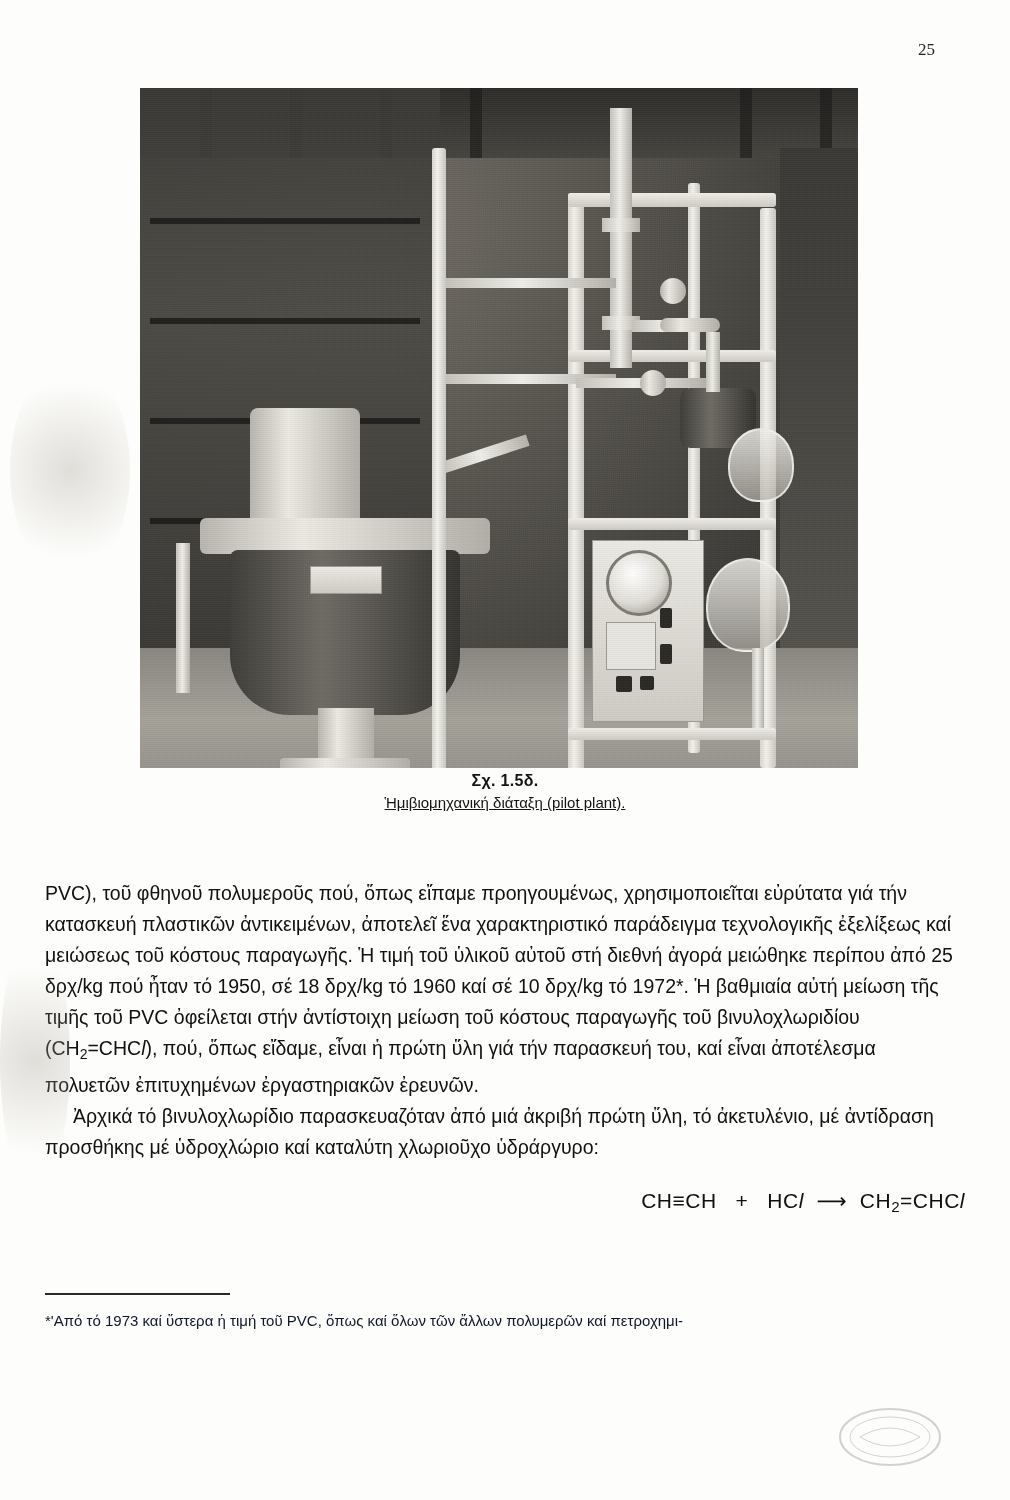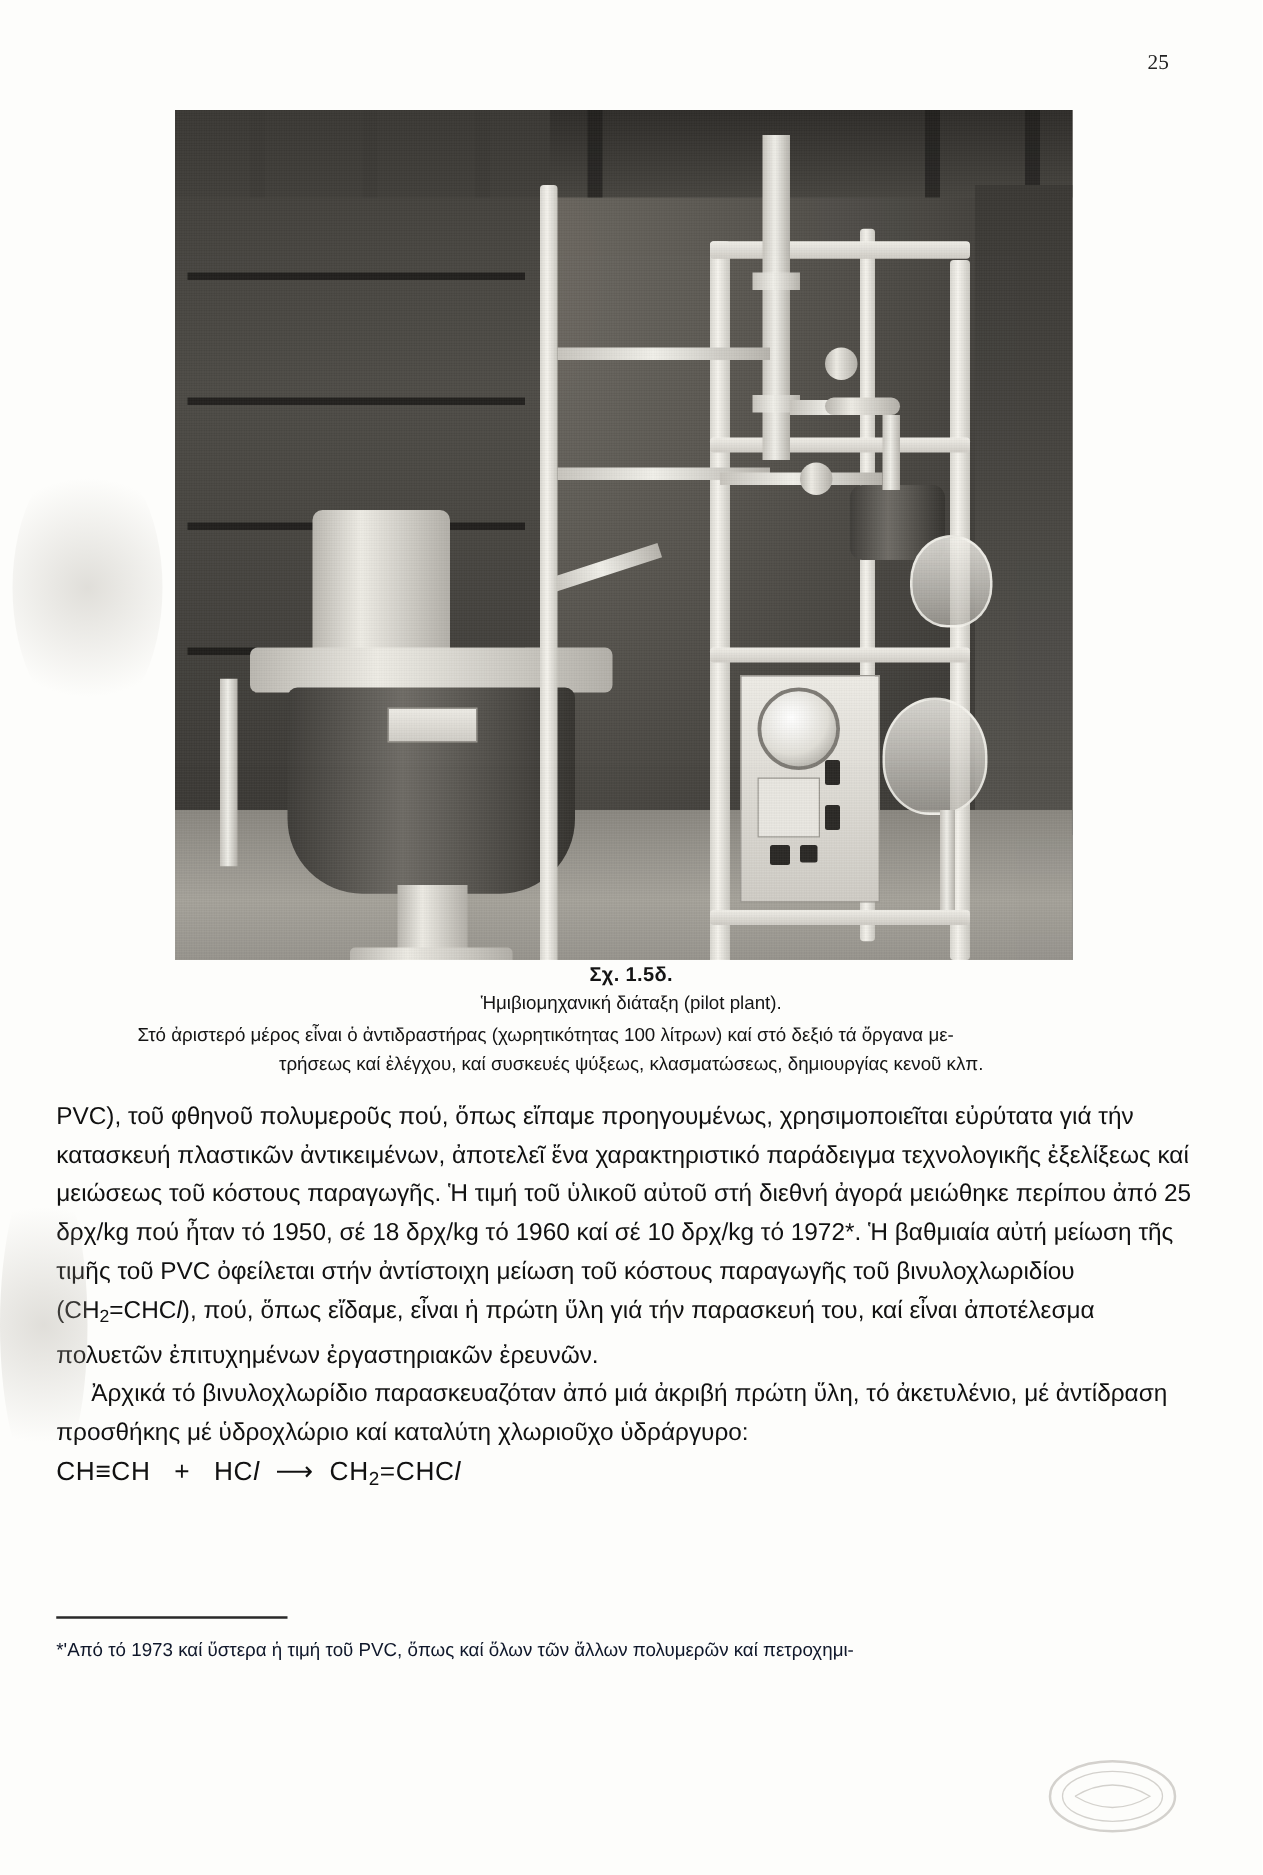--- a/index.html
+++ b/index.html
@@ -143,20 +143,21 @@
     color: #141414;
   }
   .cap-title {
     font-size: 16px;
     font-weight: bold;
     letter-spacing: 0.3px;
   }
   .cap-sub {
     margin-top: 4px;
     font-size: 15px;
+    text-decoration: underline;
   }
   .cap-body {
     margin-top: 6px;
     font-size: 15px;
     line-height: 1.55;
     text-align: justify;
     padding: 0 50px;
   }
   .cap-body .line { display: block; }
   .cap-body .l1 { text-align: justify; }
@@ -170,22 +171,23 @@
     font-family: "Liberation Sans", sans-serif;
     font-size: 19.5px;
     line-height: 31px;
     color: #111;
   }
   .body-text p {
     margin: 0;
   }
   .body-text .indent { text-indent: 28px; }
   .eqline {
+    margin-top: 22px;
     margin-bottom: 12px;
-    text-align: left;
+    text-align: right;
     font-family: "Liberation Sans", sans-serif;
     font-size: 21px;
     letter-spacing: 0.5px;
   }
   sub { font-size: 0.72em; vertical-align: -0.28em; }
   .ital { font-style: italic; }
   
   .footnote {
     position: absolute;
     left: 45px;
@@ -291,24 +293,20 @@
     <div class="pipe" style="left:436px;top:290px;width:130px;height:10px;"></div>
     <div class="vessel" style="left:500px;top:282px;width:26px;height:26px;border-radius:50%;"></div>
     <div class="vessel" style="left:520px;top:190px;width:26px;height:26px;border-radius:50%;"></div>
 
     <div class="grain"></div>
   </div>
 
   <div class="caption">
     <div class="cap-title">Σχ. 1.5δ.</div>
     <div class="cap-sub">Ἡμιβιομηχανική διάταξη (pilot plant).</div>
-    <div class="cap-body">
-      <span class="line l1">Στό ἀριστερό μέρος εἶναι ὁ ἀντιδραστήρας (χωρητικότητας 100 λίτρων) καί στό δεξιό τά ὄργανα με-</span>
-      <span class="line l2">τρήσεως καί ἐλέγχου, καί συσκευές ψύξεως, κλασματώσεως, δημιουργίας κενοῦ κλπ.</span>
-    </div>
   </div>
 
   <div class="body-text">
     <p>PVC), τοῦ φθηνοῦ πολυμεροῦς πού, ὅπως εἴπαμε προηγουμένως, χρησιμοποιεῖται εὐρύτατα γιά τήν κατασκευή πλαστικῶν ἀντικειμένων, ἀποτελεῖ ἕνα χαρακτηριστικό παράδειγμα τεχνολογικῆς ἐξελίξεως καί μειώσεως τοῦ κόστους παραγωγῆς. Ἡ τιμή τοῦ ὑλικοῦ αὐτοῦ στή διεθνή ἀγορά μειώθηκε περίπου ἀπό 25 δρχ/kg πού ἦταν τό 1950, σέ 18 δρχ/kg τό 1960 καί σέ 10 δρχ/kg τό 1972*. Ἡ βαθμιαία αὐτή μείωση τῆς τιμῆς τοῦ PVC ὀφείλεται στήν ἀντίστοιχη μείωση τοῦ κόστους παραγωγῆς τοῦ βινυλοχλωριδίου (CH<sub>2</sub>=CHC<span class="ital">l</span>), πού, ὅπως εἴδαμε, εἶναι ἡ πρώτη ὕλη γιά τήν παρασκευή του, καί εἶναι ἀποτέλεσμα πολυετῶν ἐπιτυχημένων ἐργαστηριακῶν ἐρευνῶν.</p>
     <p class="indent">Ἀρχικά τό βινυλοχλωρίδιο παρασκευαζόταν ἀπό μιά ἀκριβή πρώτη ὕλη, τό ἀκετυλένιο, μέ ἀντίδραση προσθήκης μέ ὑδροχλώριο καί καταλύτη χλωριοῦχο ὑδράργυρο:</p>
     <div class="eqline">CH≡CH&nbsp;&nbsp;&nbsp;+&nbsp;&nbsp;&nbsp;HC<span class="ital">l</span>&nbsp;&nbsp;⟶&nbsp;&nbsp;CH<sub>2</sub>=CHC<span class="ital">l</span></div>
   </div>
 
   <div class="footnote-rule"></div>
   <div class="footnote">

